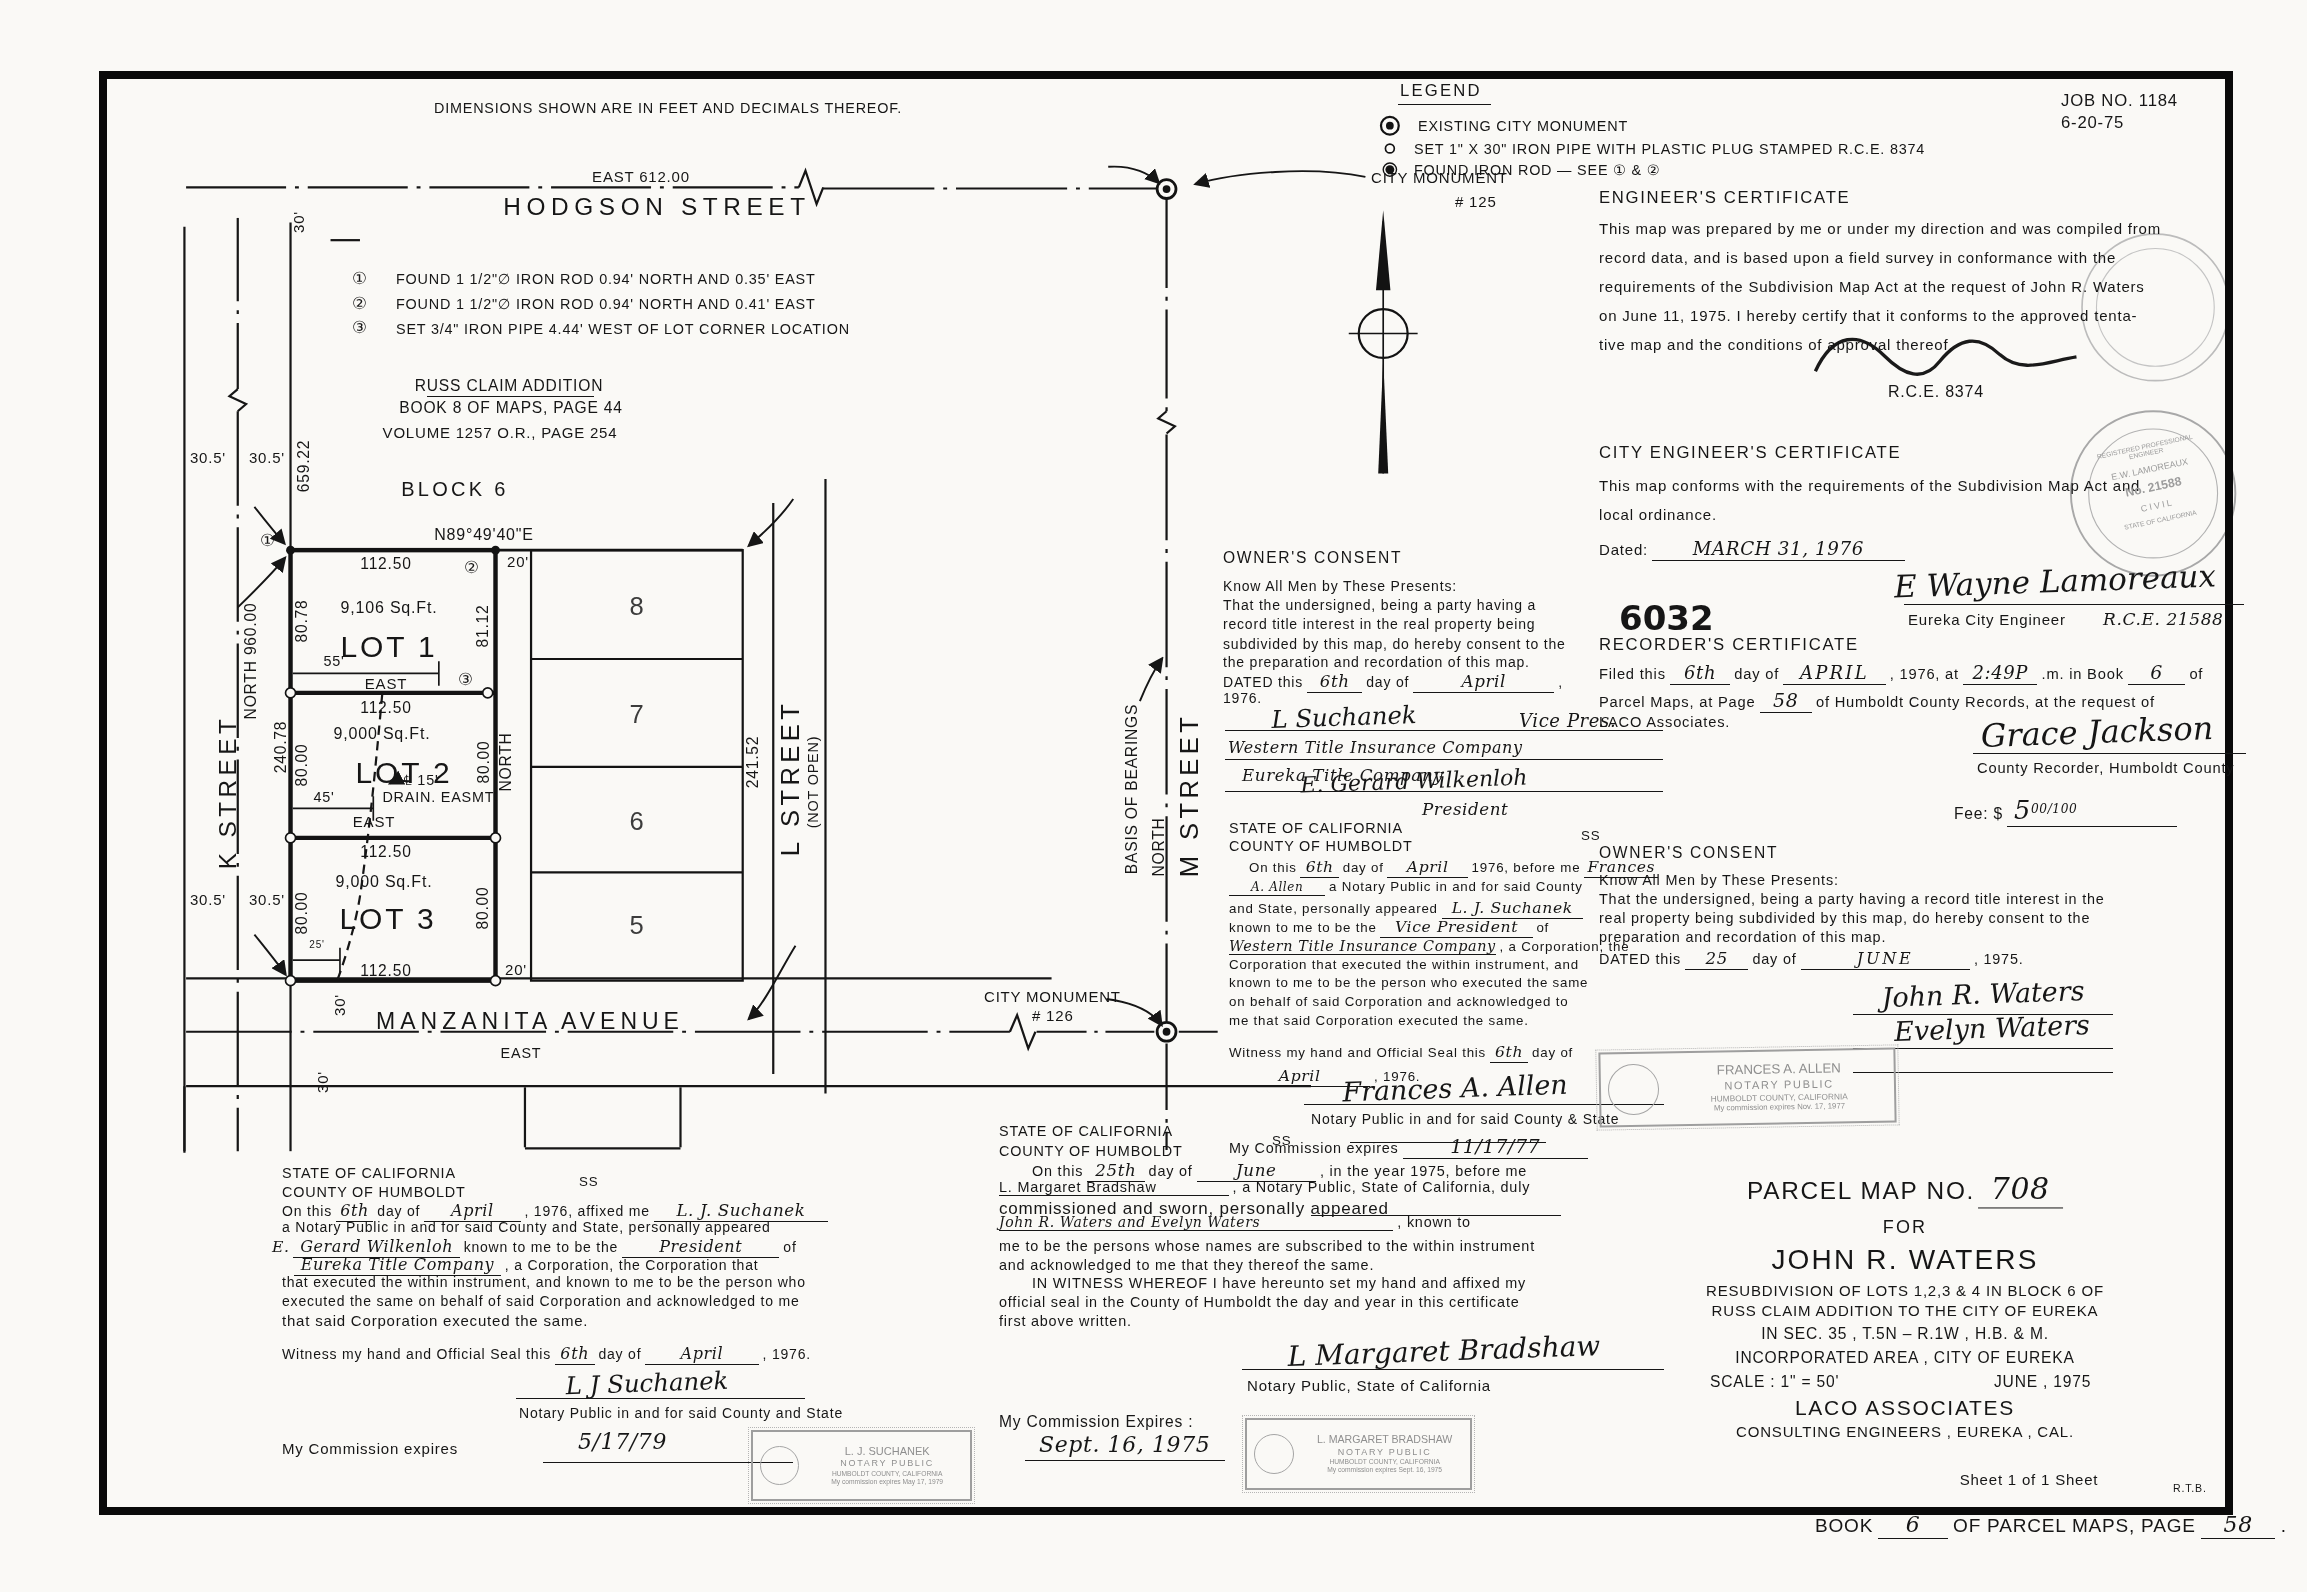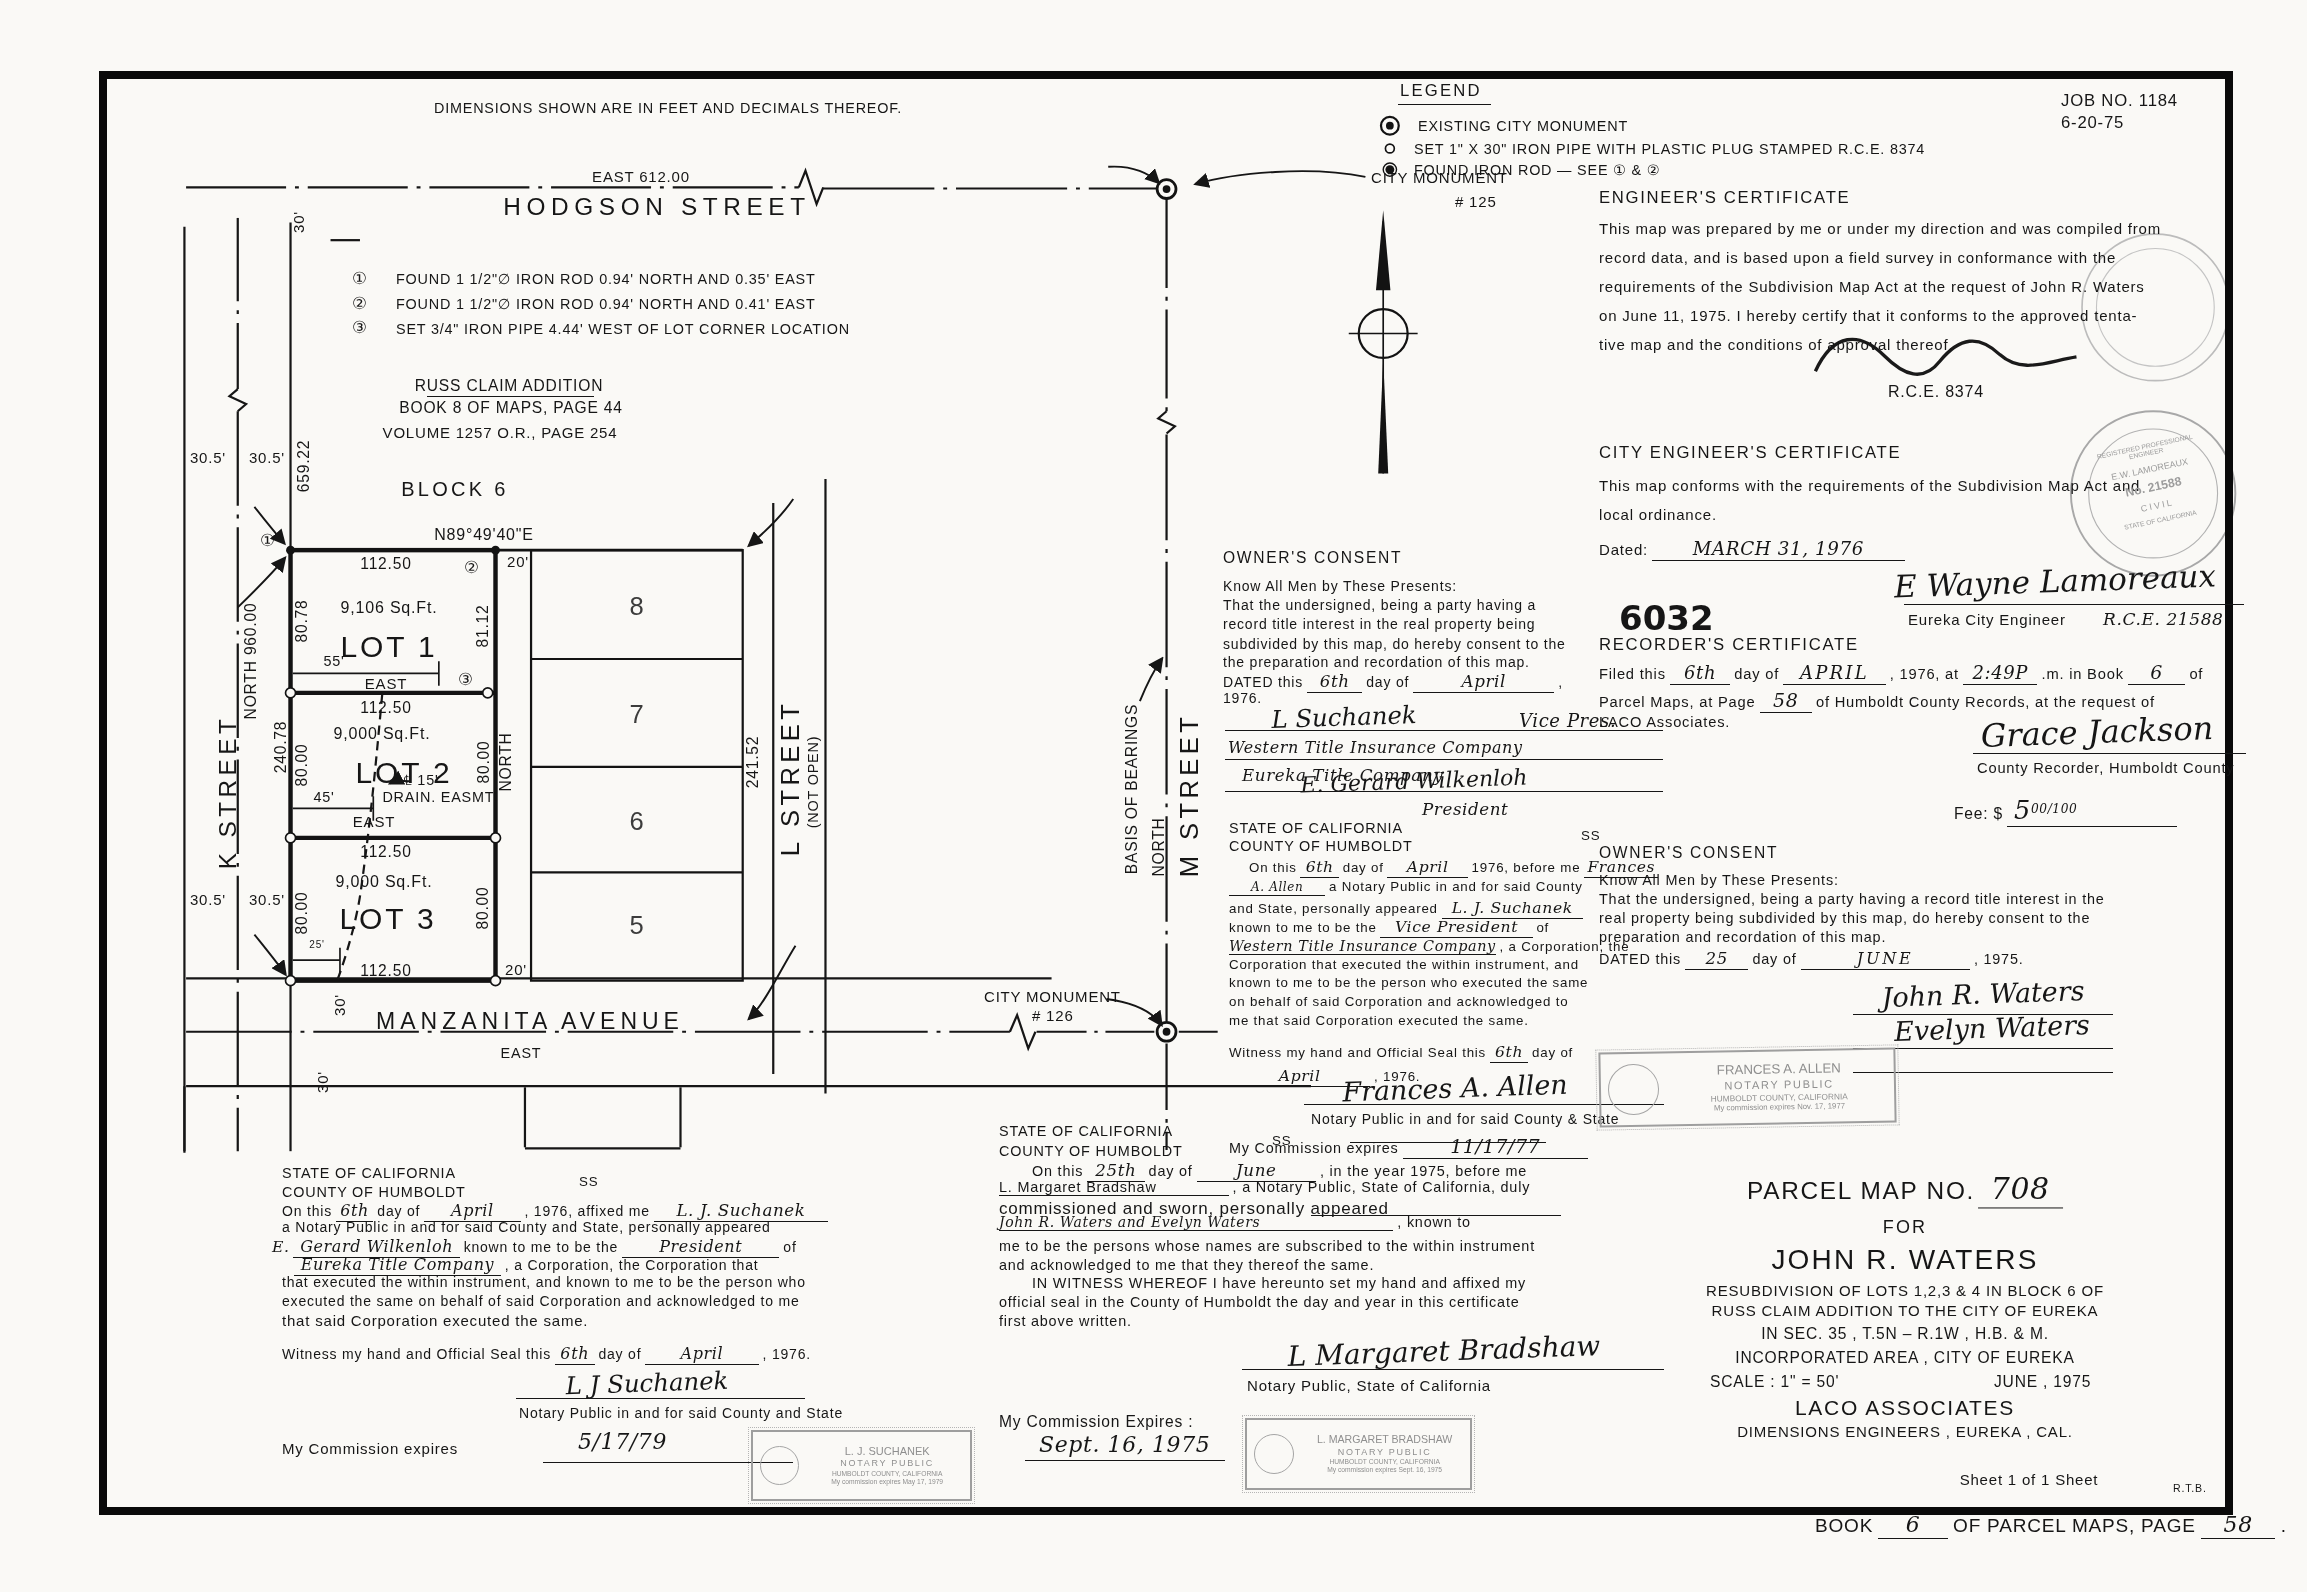--- a/index.html
+++ b/index.html
@@ -386,21 +386,21 @@
   </div>
   <div class="lbl t" style="left:1905px;top:1227px;font-size:18px;letter-spacing:2.2px">FOR</div>
   <div class="lbl t" style="left:1905px;top:1260px;font-size:28px;letter-spacing:2.2px">JOHN  R.  WATERS</div>
   <div class="lbl t" style="left:1905px;top:1290px;font-size:15px">RESUBDIVISION  OF  LOTS 1,2,3 &amp; 4  IN  BLOCK 6  OF</div>
   <div class="lbl t" style="left:1905px;top:1310px;font-size:15px">RUSS CLAIM ADDITION  TO  THE  CITY  OF  EUREKA</div>
   <div class="lbl t" style="left:1905px;top:1334px;font-size:15.6px">IN  SEC. 35 , T.5N – R.1W , H.B. &amp; M.</div>
   <div class="lbl t" style="left:1905px;top:1358px;font-size:15.6px">INCORPORATED  AREA ,  CITY  OF  EUREKA</div>
   <div class="la t" style="left:1710px;top:1373px;font-size:15.6px">SCALE : 1" = 50'</div>
   <div class="la t" style="left:1994px;top:1373px;font-size:15.6px">JUNE , 1975</div>
   <div class="lbl t" style="left:1905px;top:1408px;font-size:21px;letter-spacing:1.7px">LACO  ASSOCIATES</div>
-  <div class="lbl t" style="left:1905px;top:1431px;font-size:15px">DIMENSIONS ENGINEERS , EUREKA , CAL.</div>
+  <div class="lbl t" style="left:1905px;top:1431px;font-size:15px">CONSULTING ENGINEERS , EUREKA , CAL.</div>
 
   <div class="la t" style="left:999px;top:1123px;font-size:14.4px">STATE OF CALIFORNIA</div>
   <div class="la t" style="left:999px;top:1143px;font-size:14.4px">COUNTY OF HUMBOLDT</div>
   <div class="la t" style="left:1272px;top:1133px;font-size:13.3px">SS</div>
   <div class="la" style="left:1350px;top:1129px;font-size:15px">
     <span class="t"></span>
     <span class="u" style="min-width:183px"><span class="hw" style="font-size:19px"></span></span>
   </div>
   <div class="la" style="left:1032px;top:1160px;font-size:14.4px">
     <span class="t">On this</span>

